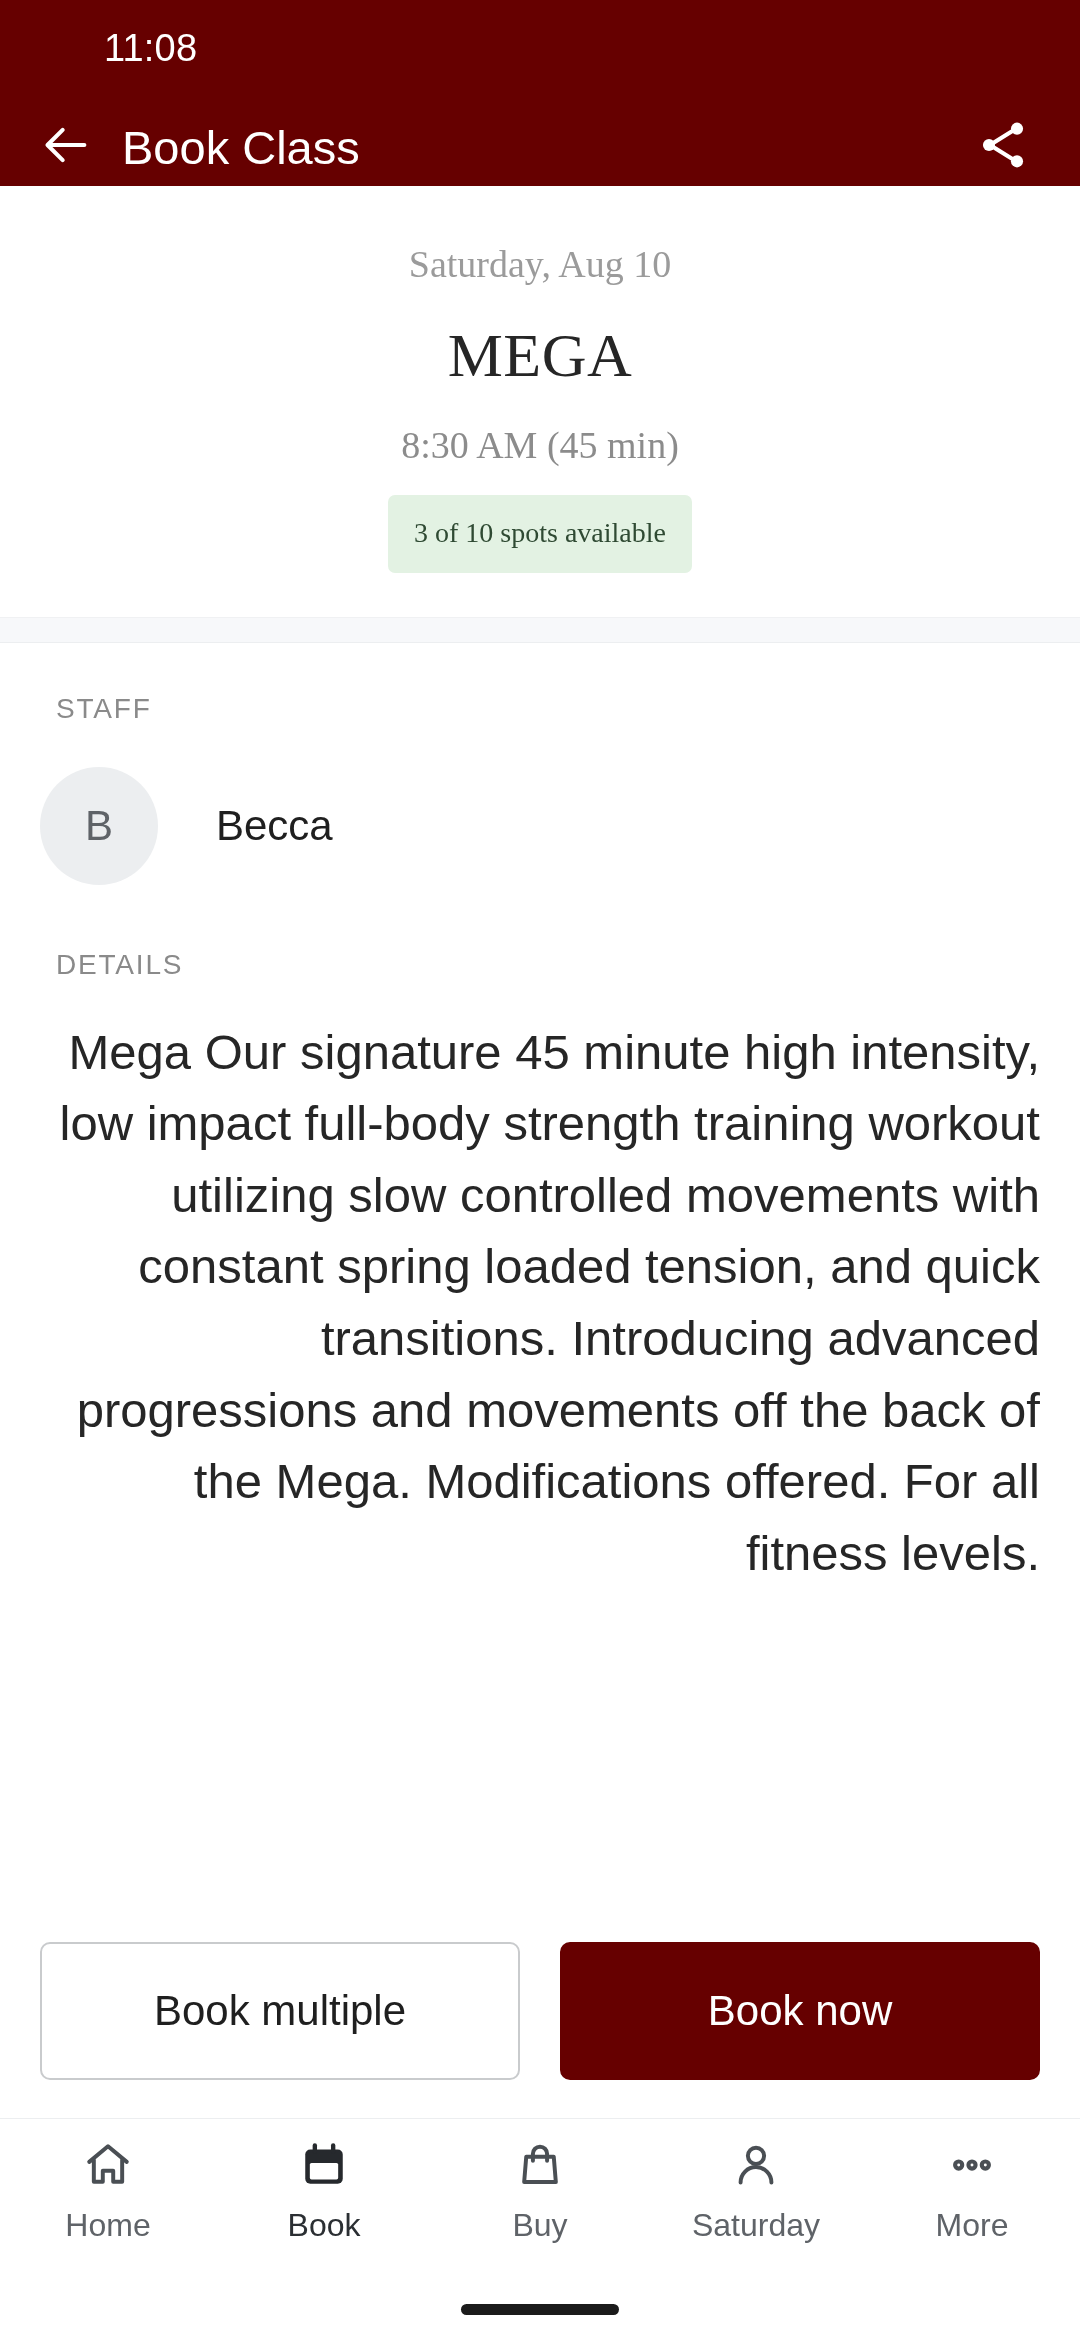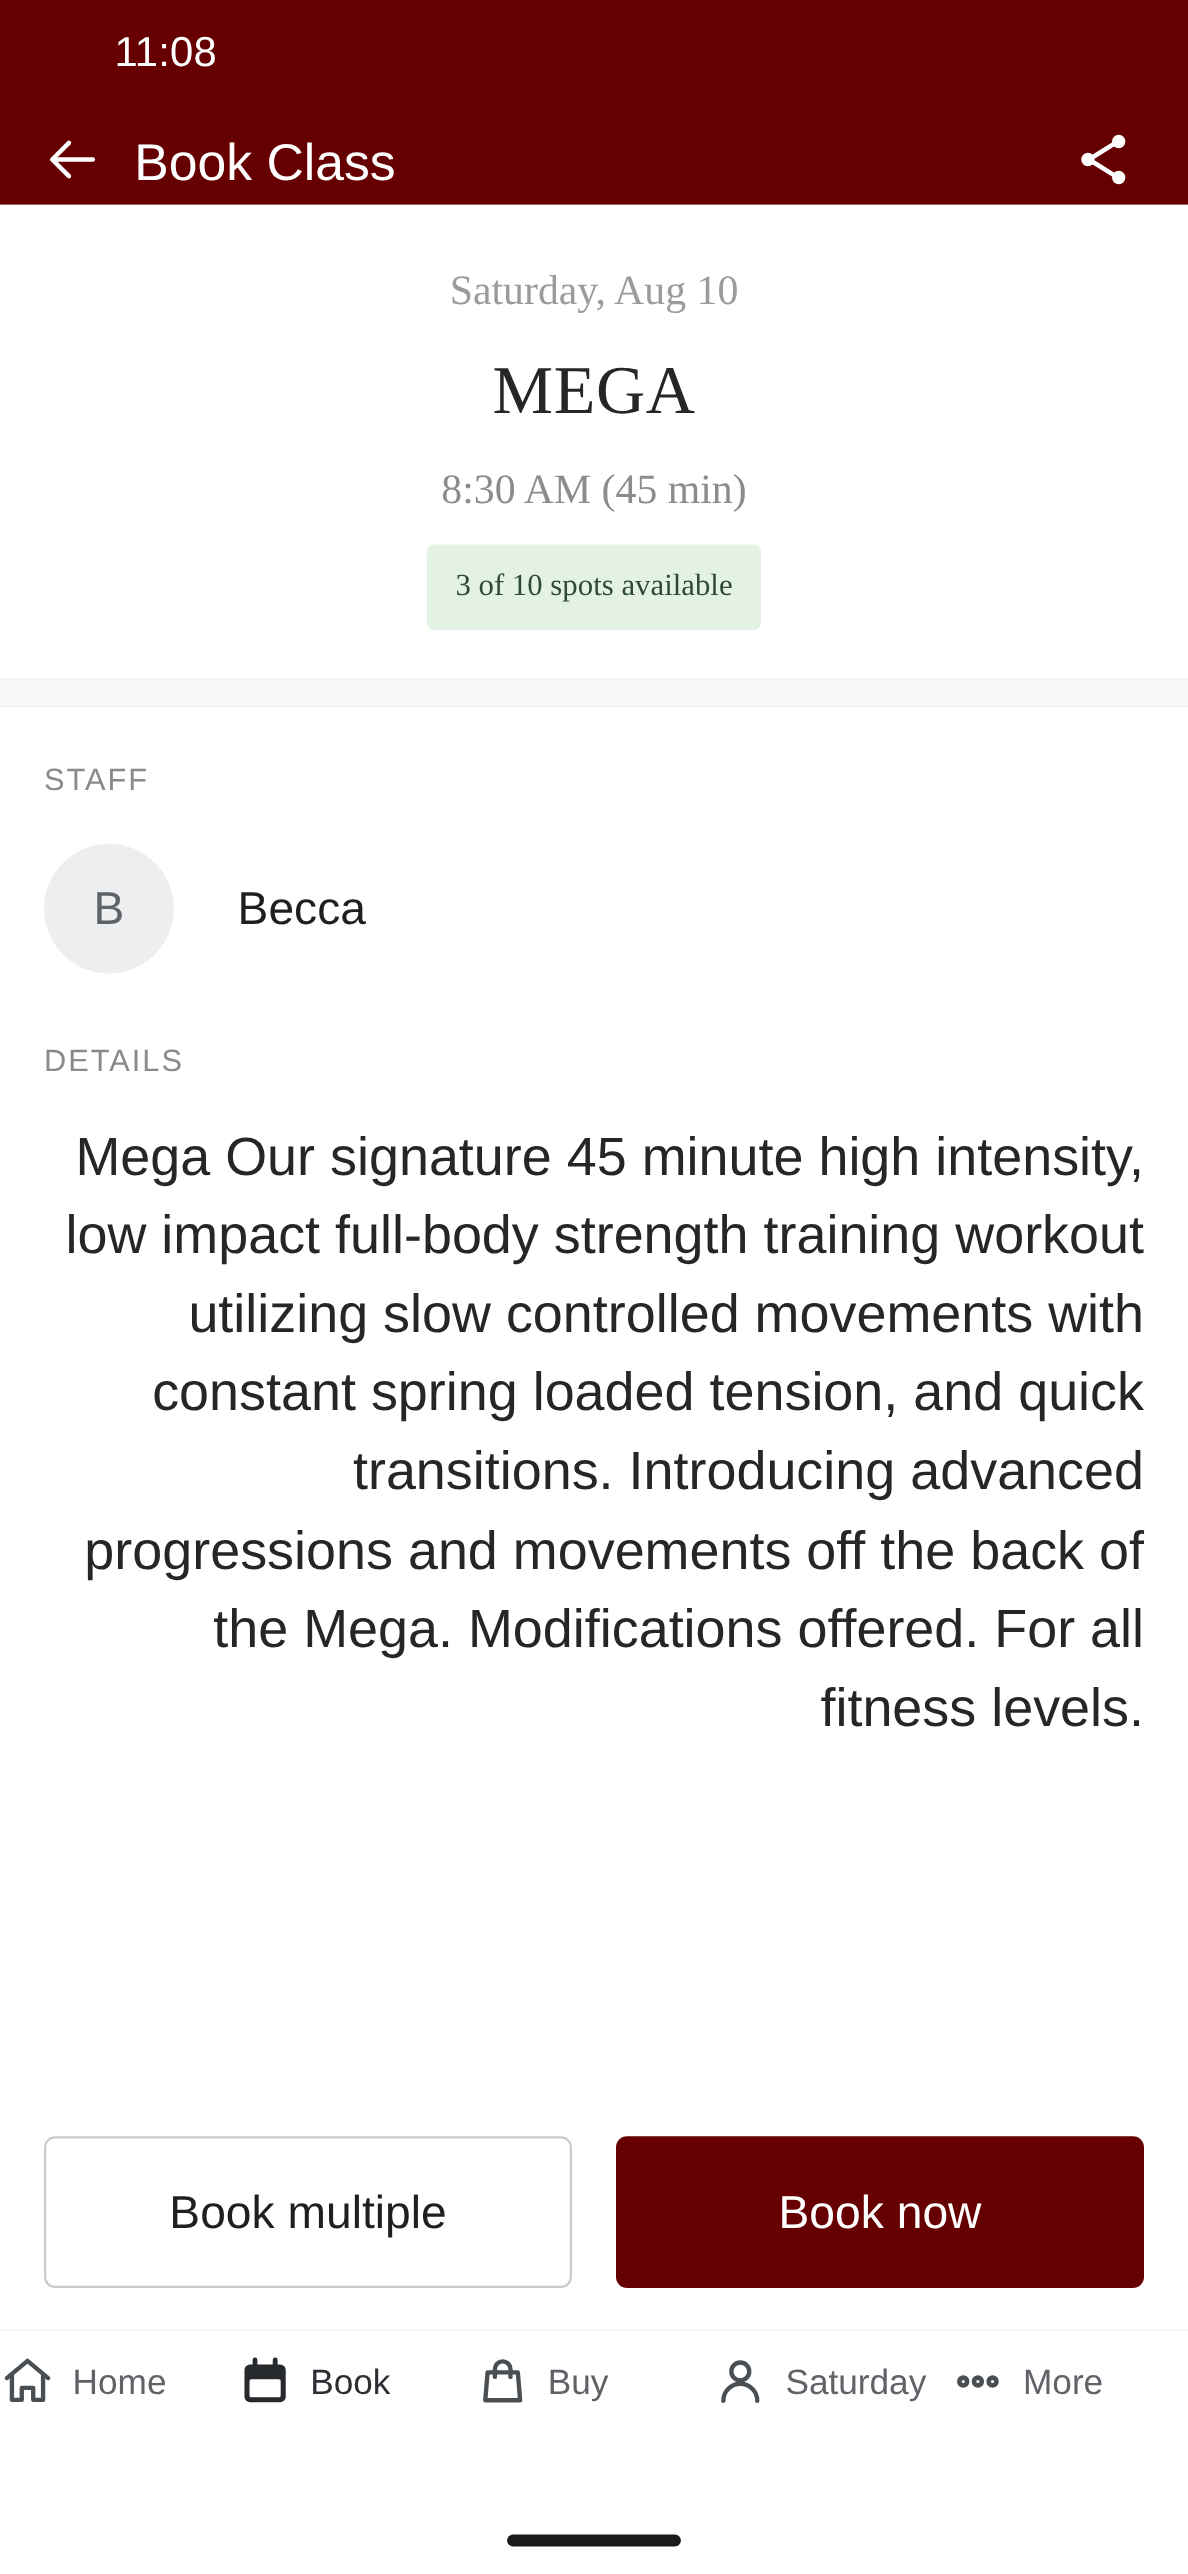--- a/index.html
+++ b/index.html
@@ -110,20 +110,21 @@
     flex:1 1 auto;
     padding:0 40px;
     background:#ffffff;
     overflow:hidden;
   }
   .section-label {
     font-size:28px;
     color:#8a8a8a;
     letter-spacing:1.8px;
     margin-top:50px;
+    margin-left:16px;
   }
   .staff-row {
     display:flex; align-items:center;
     margin-top:42px;
   }
   .avatar {
     width:118px; height:118px;
     border-radius:50%;
     background:#eceef0;
     display:flex; align-items:center; justify-content:center;
@@ -182,21 +183,21 @@
     height:160px;
     display:flex;
     align-items:flex-start;
     border-top:1px solid #eceef0;
     background:#ffffff;
     flex:0 0 auto;
     padding-top:18px;
   }
   .navitem {
     flex:1 1 0;
-    display:flex; flex-direction:row;
+    display:flex; flex-direction:column;
     align-items:center; justify-content:flex-start;
     gap:16px;
   }
   .nav-icon { height:56px; display:flex; align-items:center; justify-content:center; }
   .nav-label {
     font-size:32px;
     color:#5f6368;
     line-height:1;
   }
   .navitem.active .nav-label { color:#2b2f33; }

